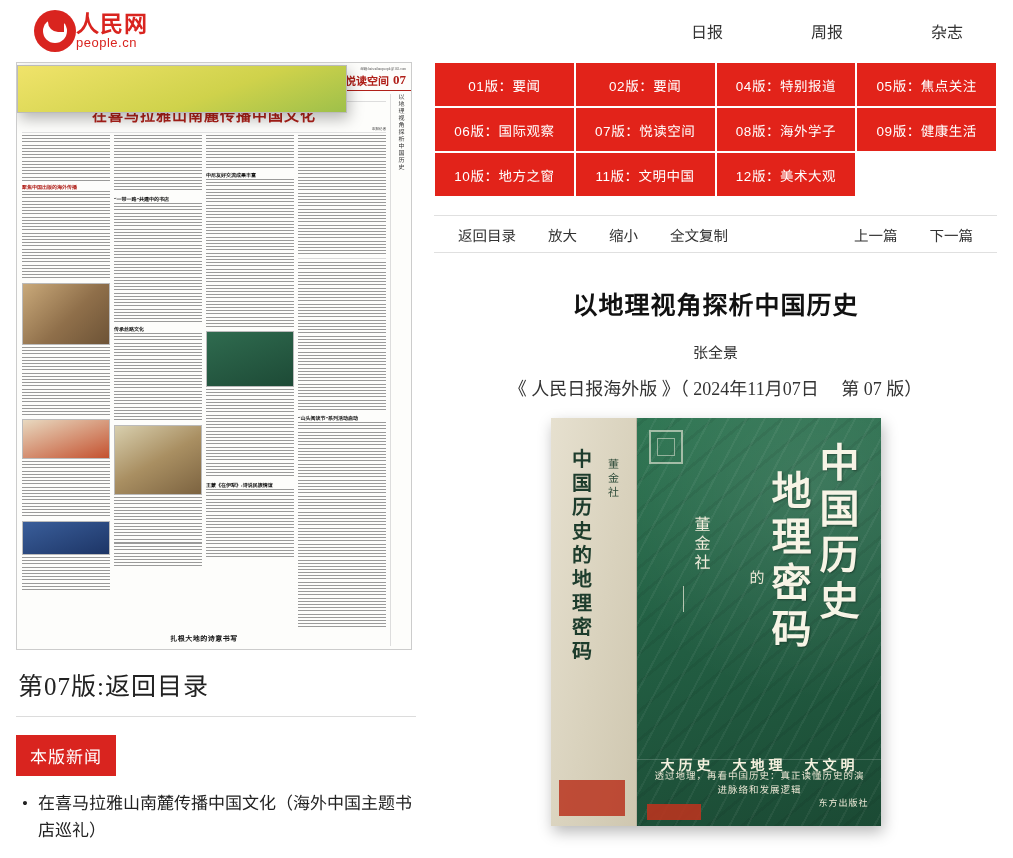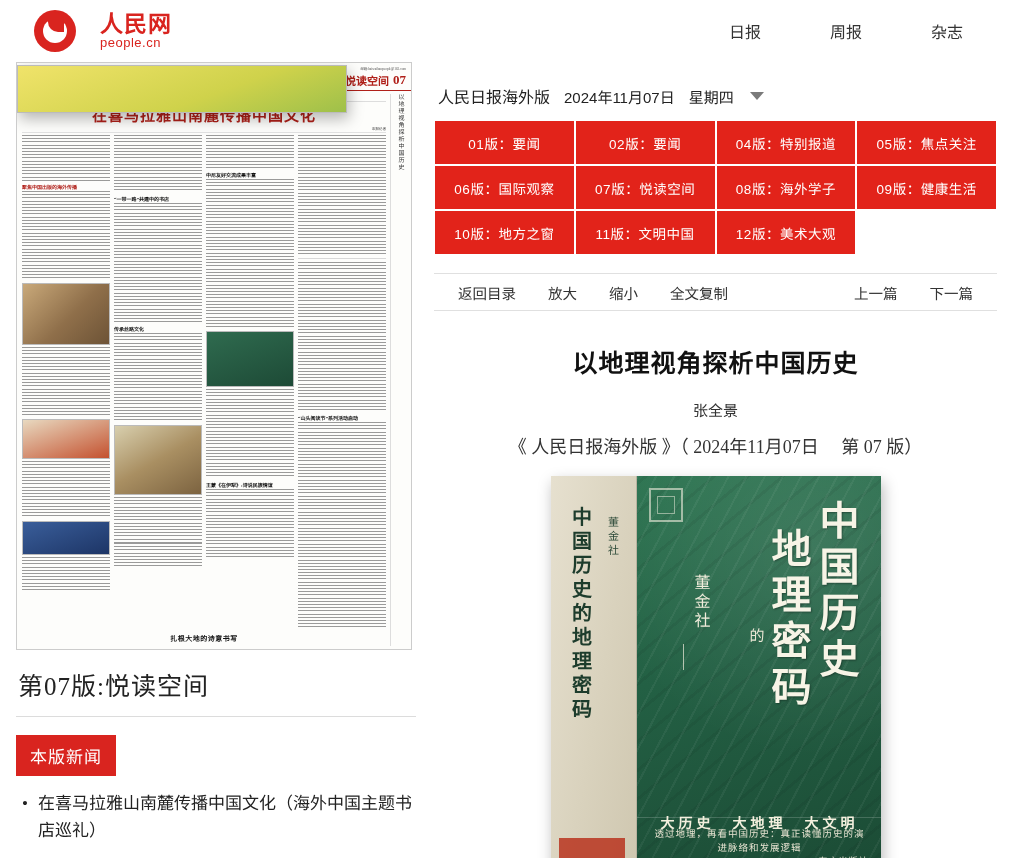--- a/index.html
+++ b/index.html
@@ -14,21 +14,21 @@
   
   .site-header {
     height: 62px;
     display: flex;
     align-items: center;
     padding: 0 22px 0 34px;
   }
   .logo {
     display: flex;
     align-items: center;
-    gap: 24px;
+    gap: 0;
   }
   .logo-mark {
     width: 42px; height: 42px;
     position: relative;
   }
   .logo-mark .ring {
     position: absolute;
     left: 0; top: 0;
     width: 42px; height: 42px;
     border-radius: 50%;
@@ -61,21 +61,21 @@
   }
   .logo-text .en {
     font-size: 13px;
     color: #d9241f;
     letter-spacing: 0.5px;
   }
   .header-nav {
     margin-left: auto;
     display: flex;
     align-items: center;
-    gap: 69px;
+    gap: 88px;
     padding-right: 28px;
   }
   .header-nav a {
     font-size: 16px;
     color: #333333;
     text-decoration: none;
   }
 
   
   .page {
@@ -620,41 +620,35 @@
 
           <div class="pt-title-center">扎根大地的诗意书写</div>
           <div class="pt-title-sm">——读置民筝德音文学《大地的芳华》</div>
 
         </div>
 
         <div class="pt-side">以地理视角探析中国历史</div>
       </div>
     </div>
 
-    <div class="section-label">第07版:悦读空间</div>
+    <div class="section-label">第07版:返回目录</div>
 
     <div class="divider"></div>
 
     <div class="news-tag">本版新闻</div>
 
     <ul class="news-list">
       <li>
         <a href="#">在喜马拉雅山南麓传播中国文化（海外中国主题书店巡礼）</a>
       </li>
     </ul>
   </div>
 
   <div class="right-col">
 
-    <div class="paper-meta">
-      <span class="name">人民日报海外版</span>
-      <span>2024年11月07日</span>
-      <span>星期四</span>
-      <span class="caret-down"></span>
-    </div>
 
     <div class="page-grid">
       <div class="page-cell">01版：要闻</div>
       <div class="page-cell">02版：要闻</div>
       <div class="page-cell">04版：特别报道</div>
       <div class="page-cell">05版：焦点关注</div>
       <div class="page-cell">06版：国际观察</div>
       <div class="page-cell">07版：悦读空间</div>
       <div class="page-cell">08版：海外学子</div>
       <div class="page-cell">09版：健康生活</div>

